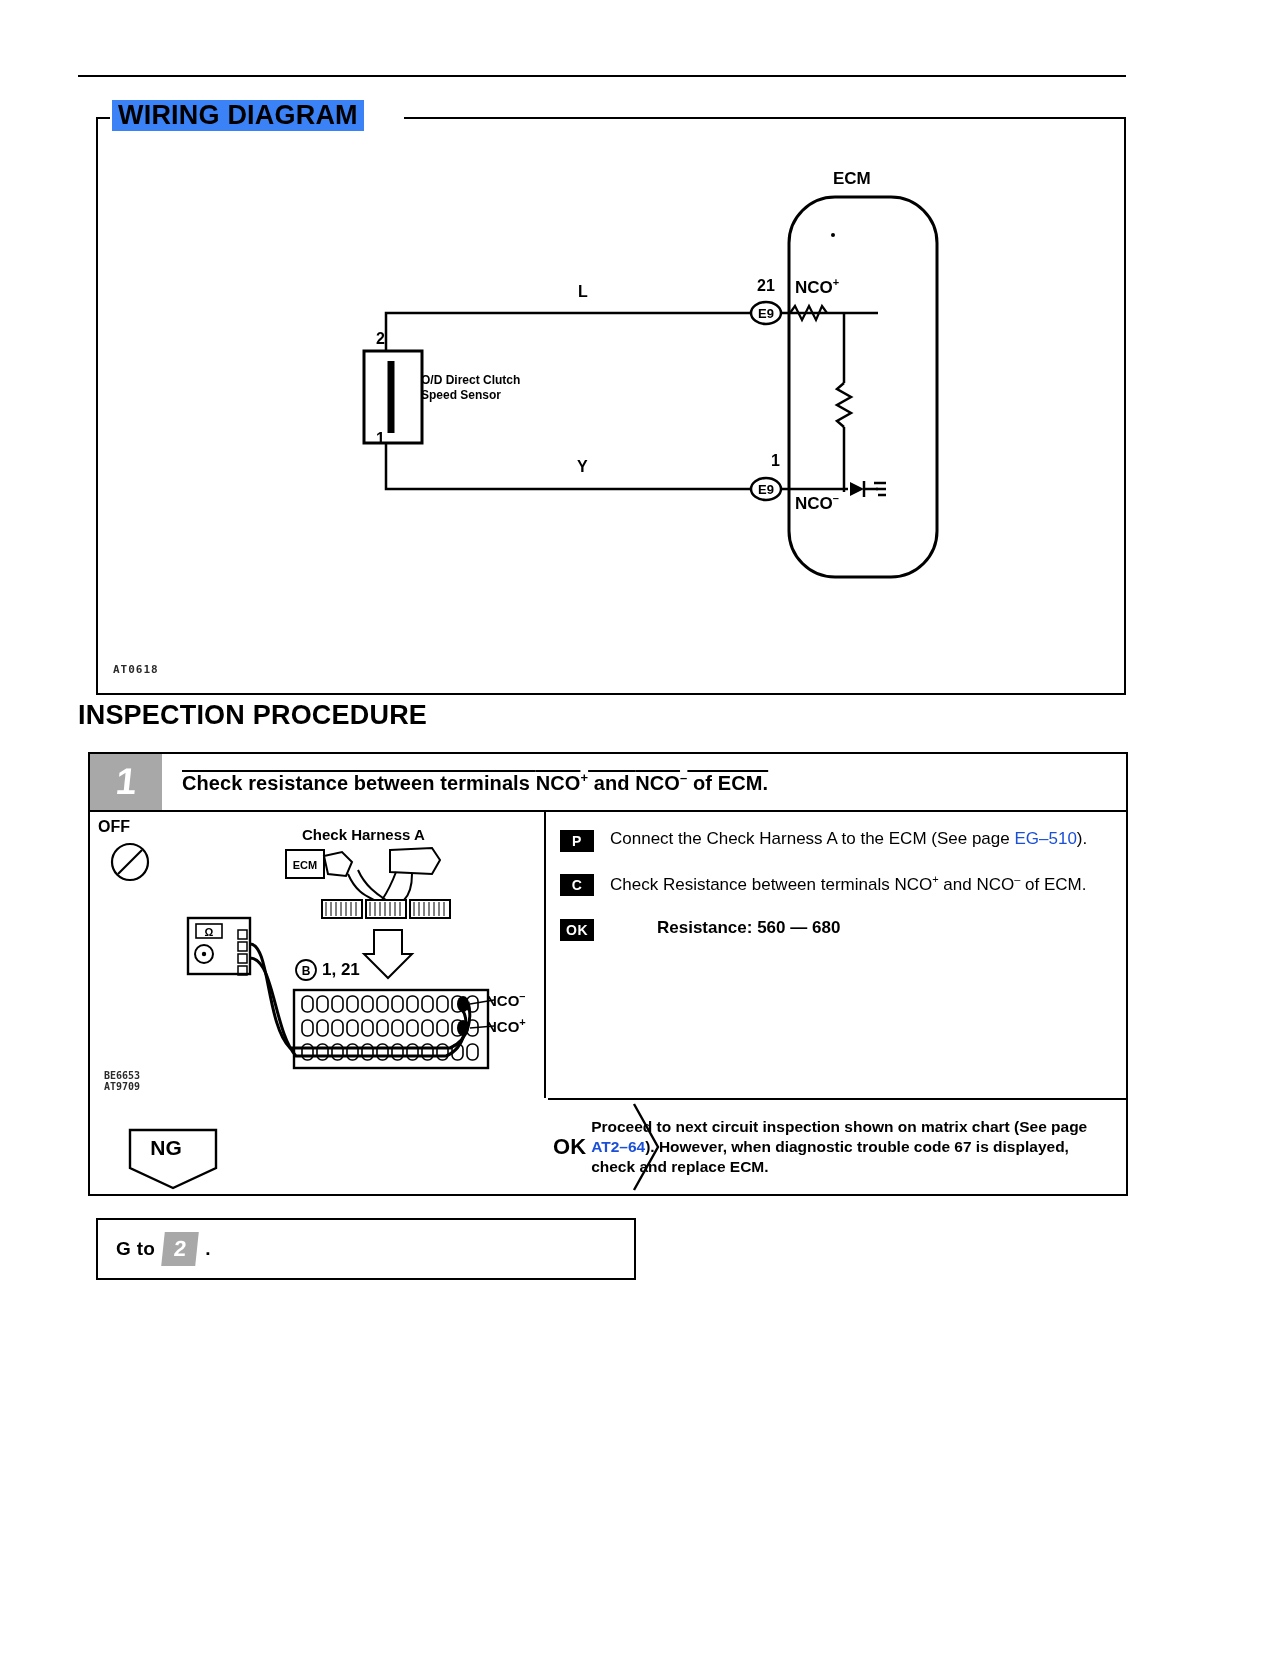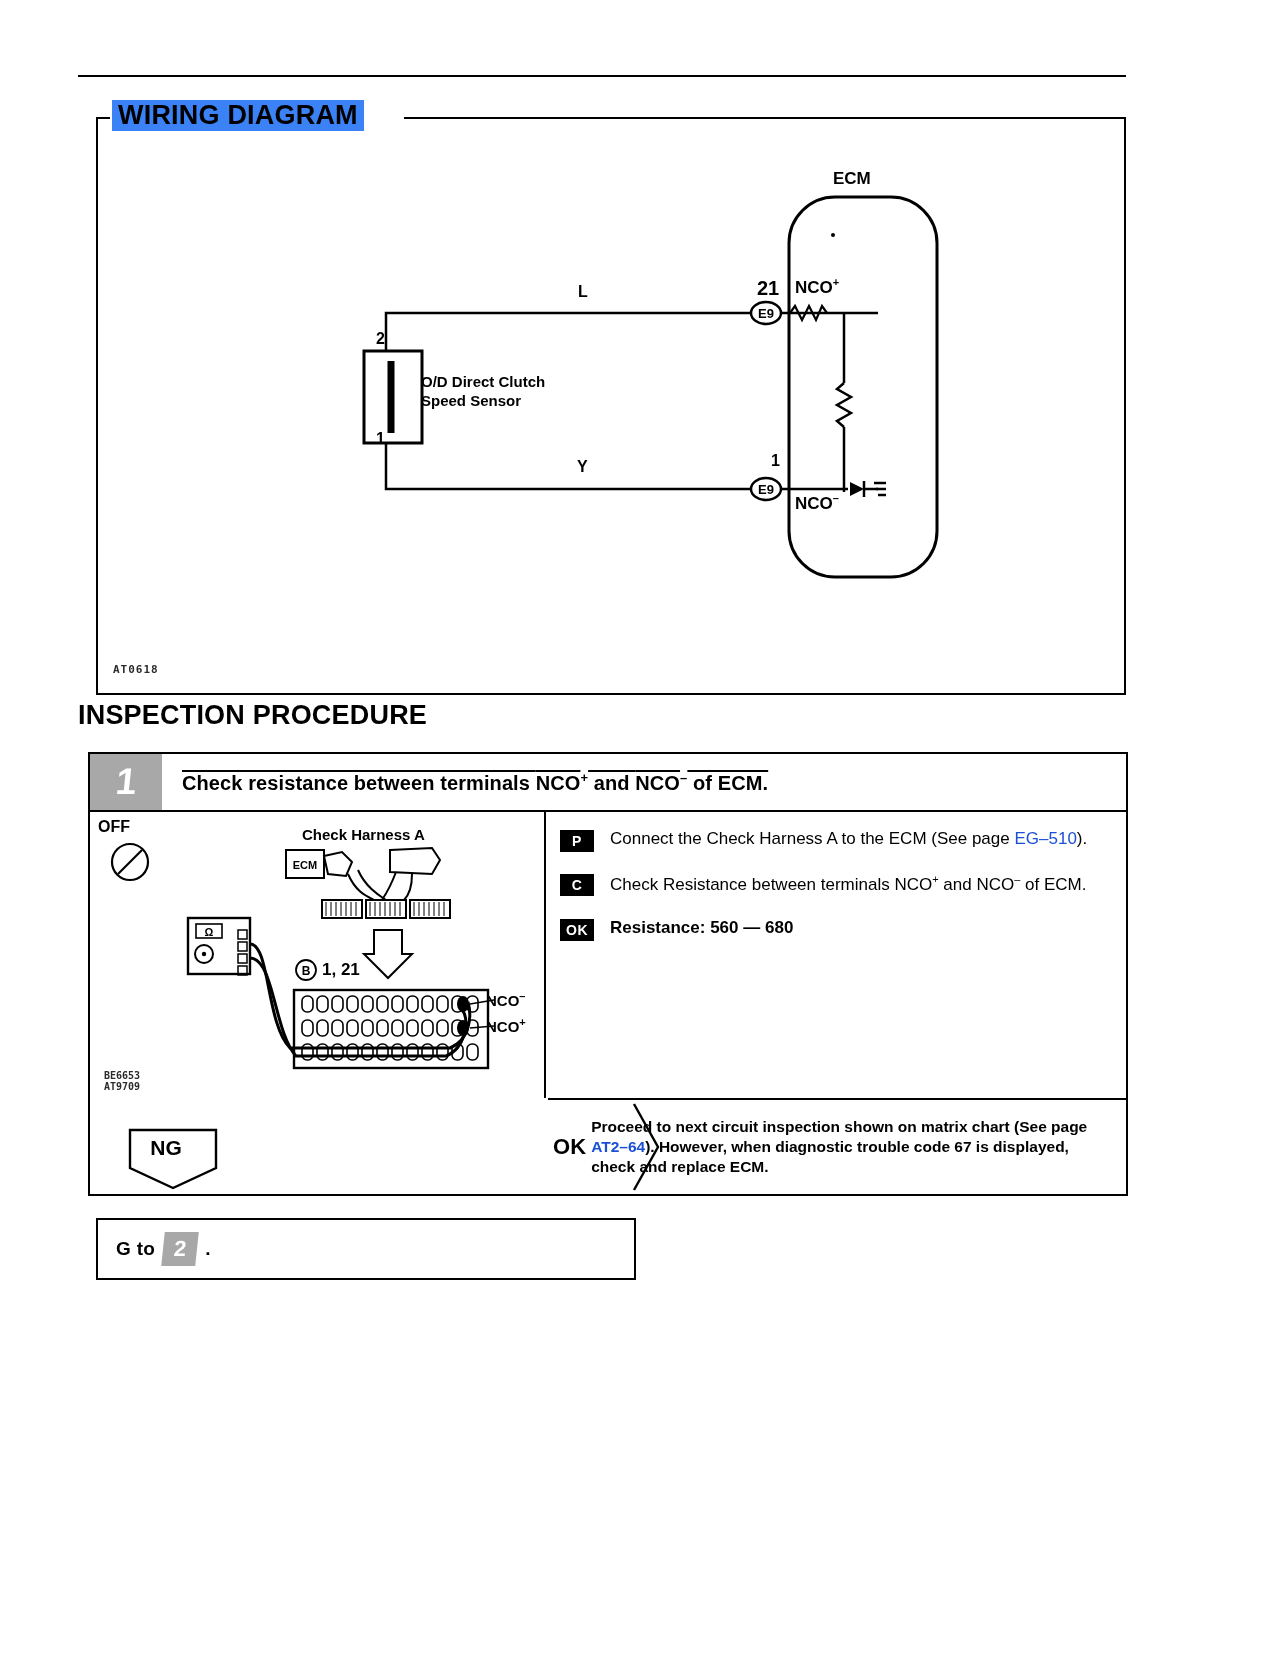--- a/index.html
+++ b/index.html
@@ -219,21 +219,21 @@
     justify-content: center;
     margin-right: 16px;
     margin-top: 2px;
     letter-spacing: 0.5px;
   }
   .instr-text {
     font-size: 17px;
     line-height: 1.35;
     max-width: 490px;
   }
-  .instr-text.bold { font-weight: bold; }
+  .instr-text.bold { font-weight: bold; margin-left: 47px; }
   .link { color: #1a4fd6; }
   sup.sm { font-size: 11px; }
 
   
   #ok-divider {
     position: absolute;
     left: 548px;
     top: 1098px;
     width: 578px;
     height: 2px;
@@ -362,27 +362,27 @@
 
   <line x1="768" y1="372" x2="782" y2="372" stroke="#000" stroke-width="2.5"></line>
   <line x1="778" y1="366" x2="790" y2="366" stroke="#000" stroke-width="2.5"></line>
   <line x1="780" y1="372" x2="790" y2="372" stroke="#000" stroke-width="2.5"></line>
   <line x1="782" y1="378" x2="790" y2="378" stroke="#000" stroke-width="2.5"></line>
 </svg>
 
 <div style="position:absolute;left:833px;top:169px;font-size:17px;font-weight:bold;">ECM</div>
 <div style="position:absolute;left:376px;top:330px;font-size:16px;font-weight:bold;">2</div>
 <div style="position:absolute;left:376px;top:430px;font-size:16px;font-weight:bold;">1</div>
-<div style="position:absolute;left:421px;top:373px;font-size:15px;font-weight:bold;line-height:1.25;">
+<div style="position:absolute;left:421px;top:373px;font-size:12px;font-weight:bold;line-height:1.25;">
   <div>O/D Direct Clutch</div>
   <div>Speed Sensor</div>
 </div>
 <div style="position:absolute;left:578px;top:283px;font-size:16px;font-weight:bold;">L</div>
 <div style="position:absolute;left:577px;top:458px;font-size:16px;font-weight:bold;">Y</div>
-<div style="position:absolute;left:757px;top:277px;font-size:20px;font-weight:bold;">21</div>
+<div style="position:absolute;left:757px;top:277px;font-size:16px;font-weight:bold;">21</div>
 <div style="position:absolute;left:795px;top:276px;font-size:17px;font-weight:bold;">
   <span>NCO</span><sup class="sm">+</sup>
 </div>
 <div style="position:absolute;left:771px;top:452px;font-size:16px;font-weight:bold;">1</div>
 <div style="position:absolute;left:795px;top:492px;font-size:17px;font-weight:bold;">
   <span>NCO</span><sup class="sm">–</sup>
 </div>
 <div id="wiring-code">AT0618</div>
 
 <div id="inspection-title">INSPECTION PROCEDURE</div>

